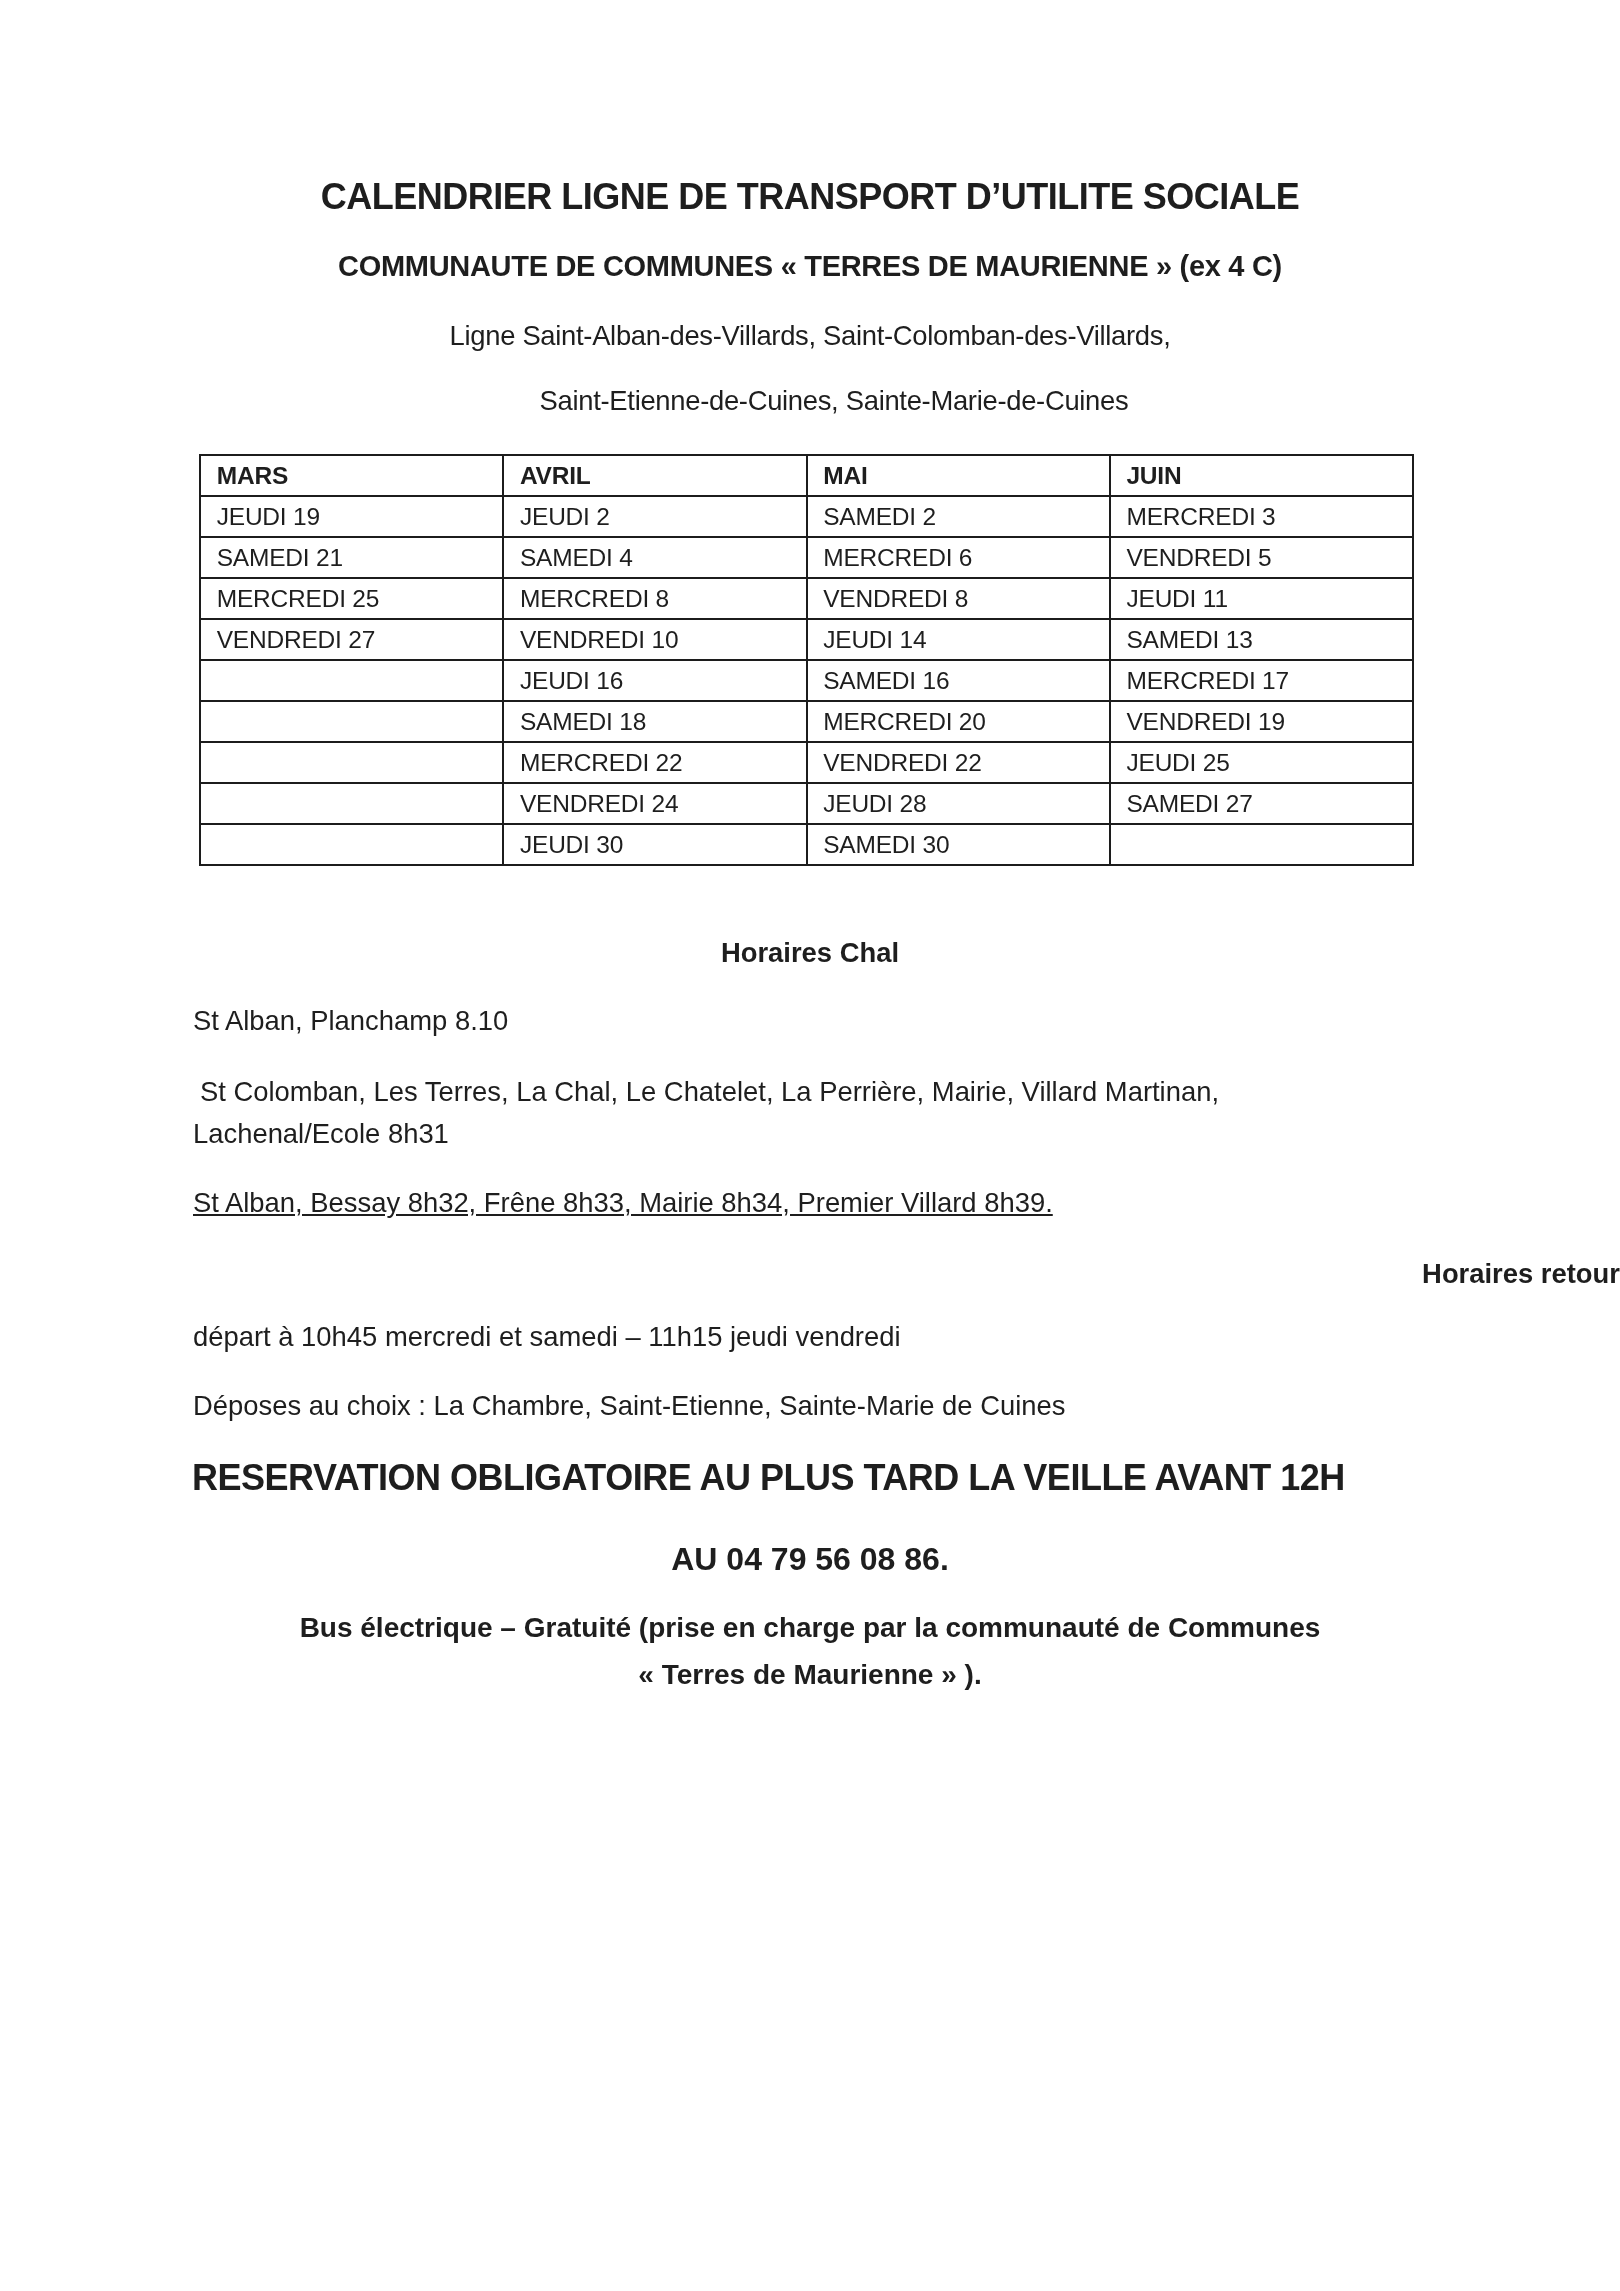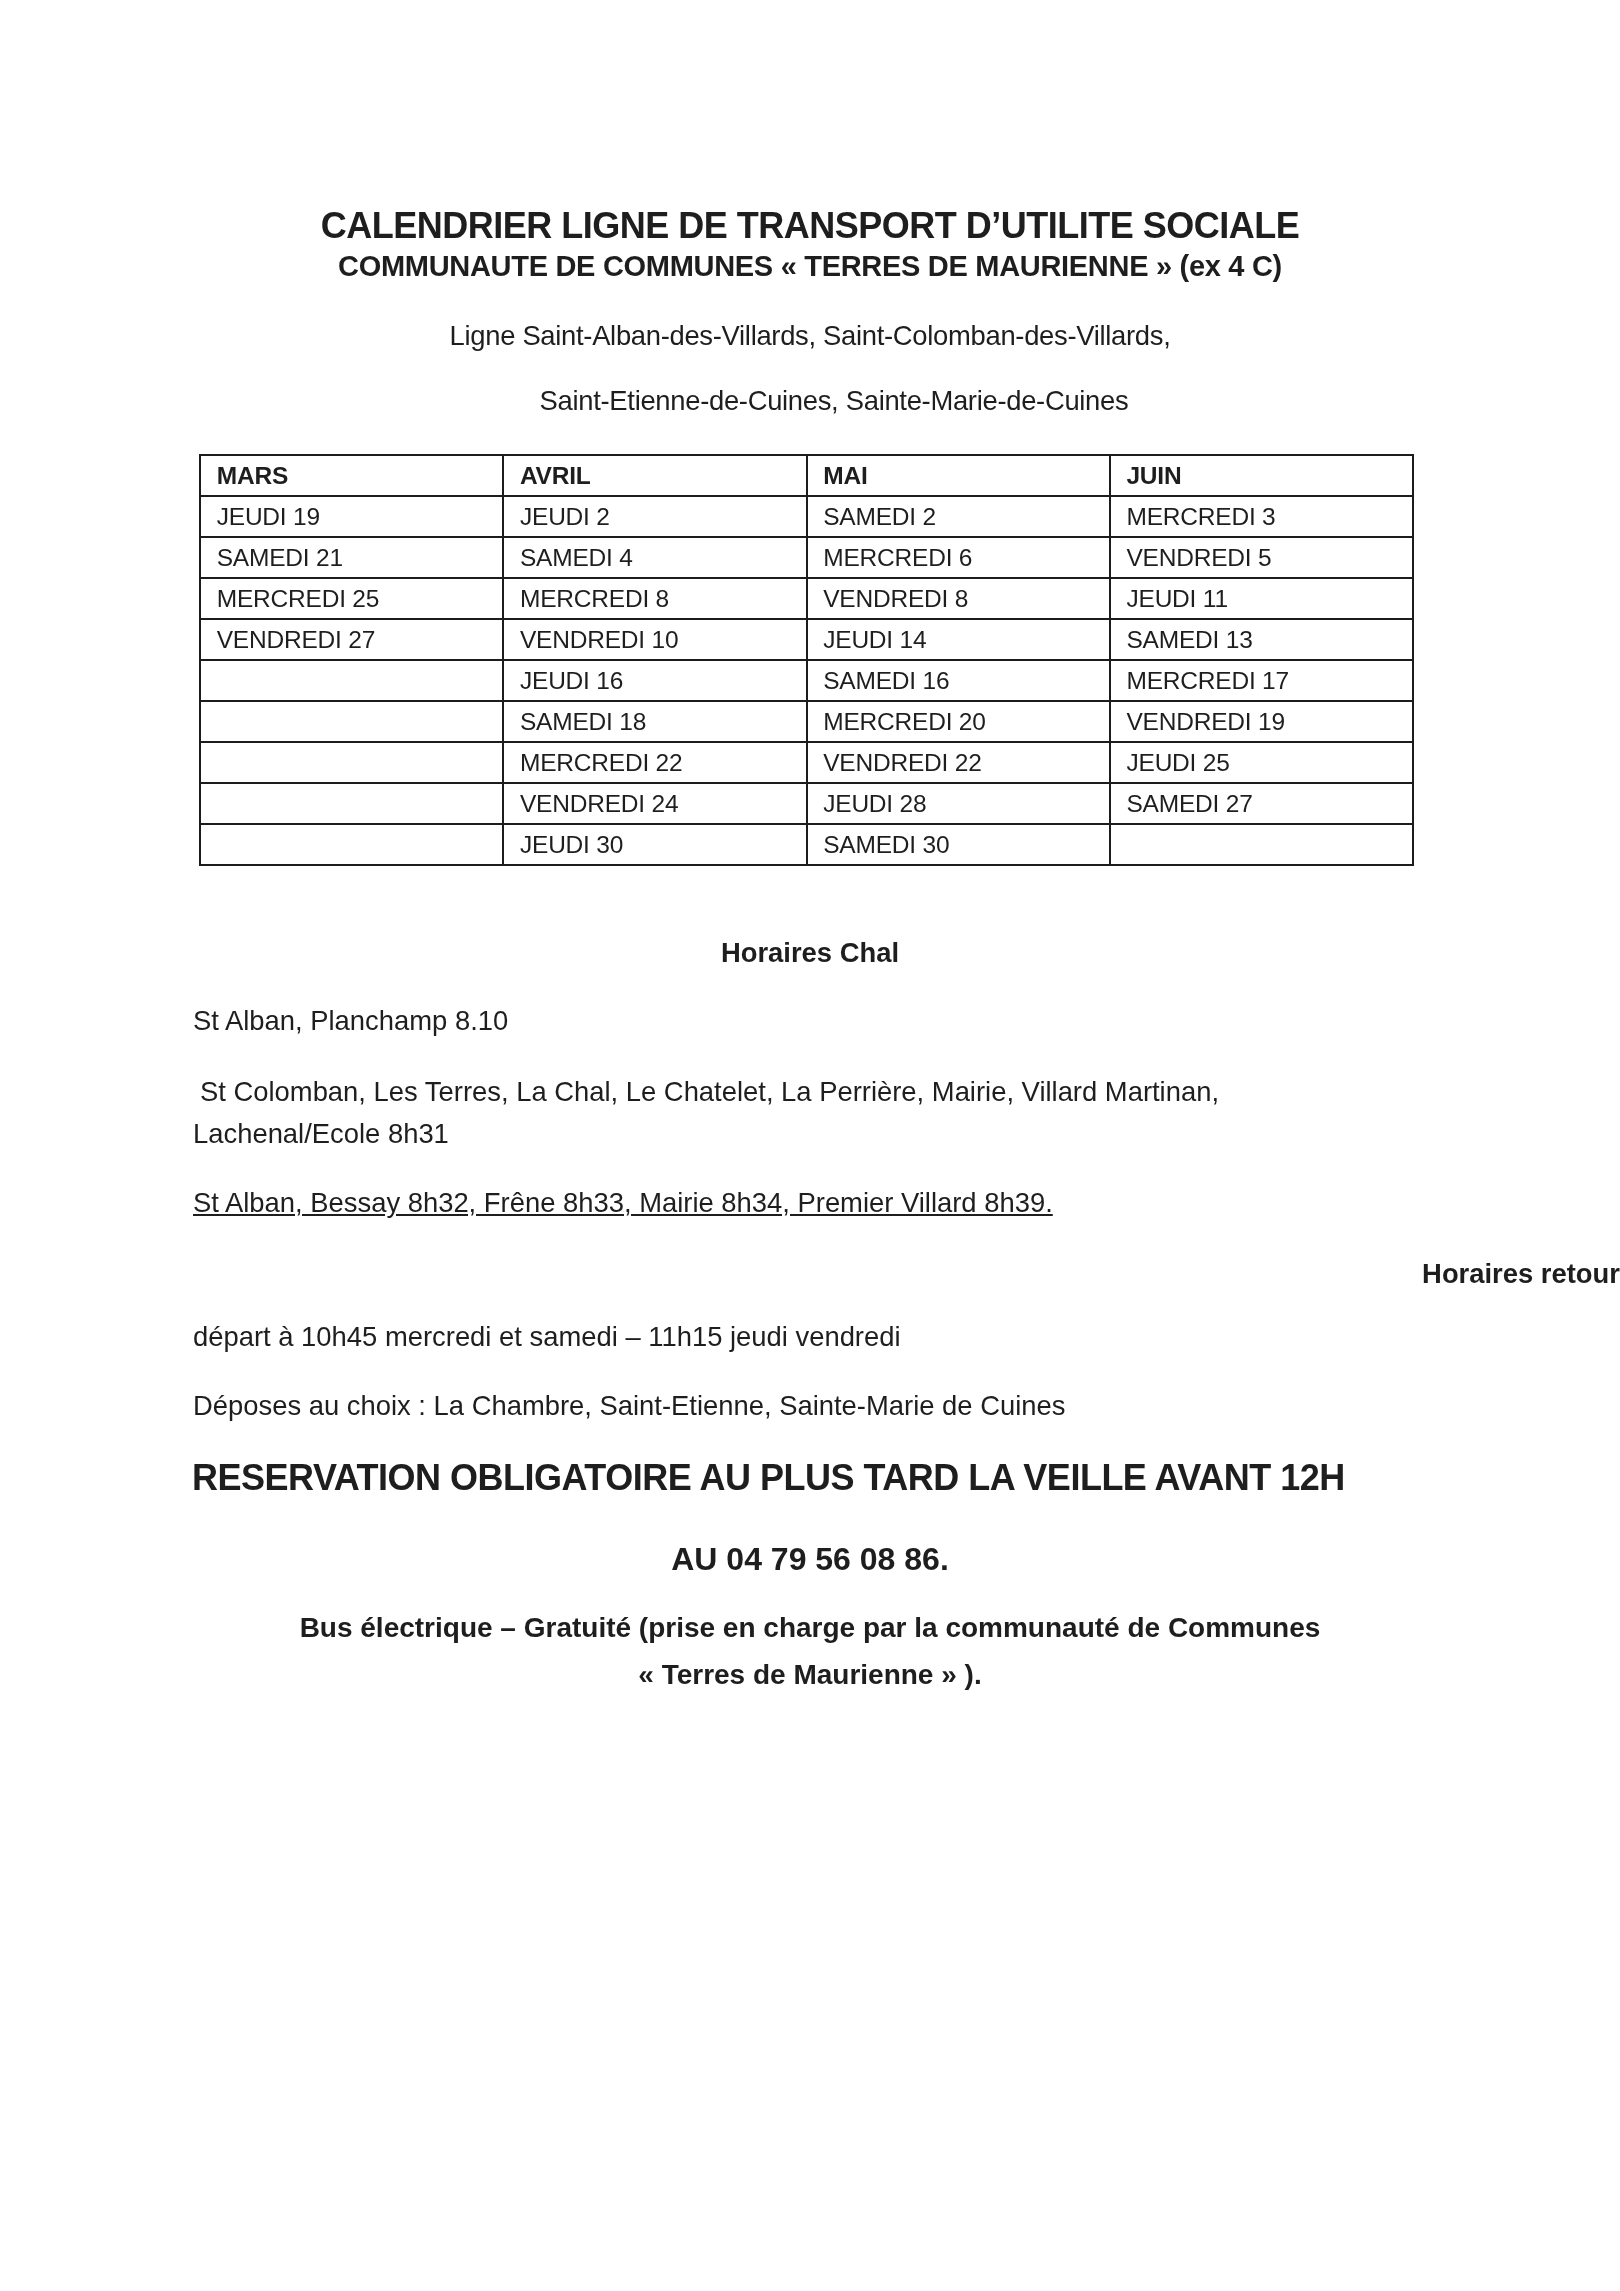--- a/index.html
+++ b/index.html
@@ -8,21 +8,21 @@
     width:1620px; height:2292px;
     background:var(--bg, #ffffff);
     color:var(--ink, #1e1e1e);
     font-family:"Liberation Sans", sans-serif;
     overflow:hidden;
   }
   .abs { position:absolute; white-space:nowrap; }
   .center { left:0; width:1620px; text-align:center; }
   .b { font-weight:bold; }
 
-  .title       { top:176px;  font-size:36px; letter-spacing:-0.5px;margin-top:29px; }
+  .title       { top:176px;  font-size:36px; letter-spacing:-0.5px; }
   .subtitle    { top:250px;  font-size:29px; letter-spacing:-0.3px; }
   .route1      { top:320px;  font-size:27.4px; letter-spacing:-0.3px; }
   .route2      { top:385px;  font-size:27.4px; letter-spacing:-0.3px;padding-left:24px; }
 
   table.calendar {
     position:absolute; top:454px; left:199px; width:1215px;
     border-collapse:collapse; table-layout:fixed;
   }
   .calendar th, .calendar td {
     border:2px solid var(--line, #1c1c1c);

